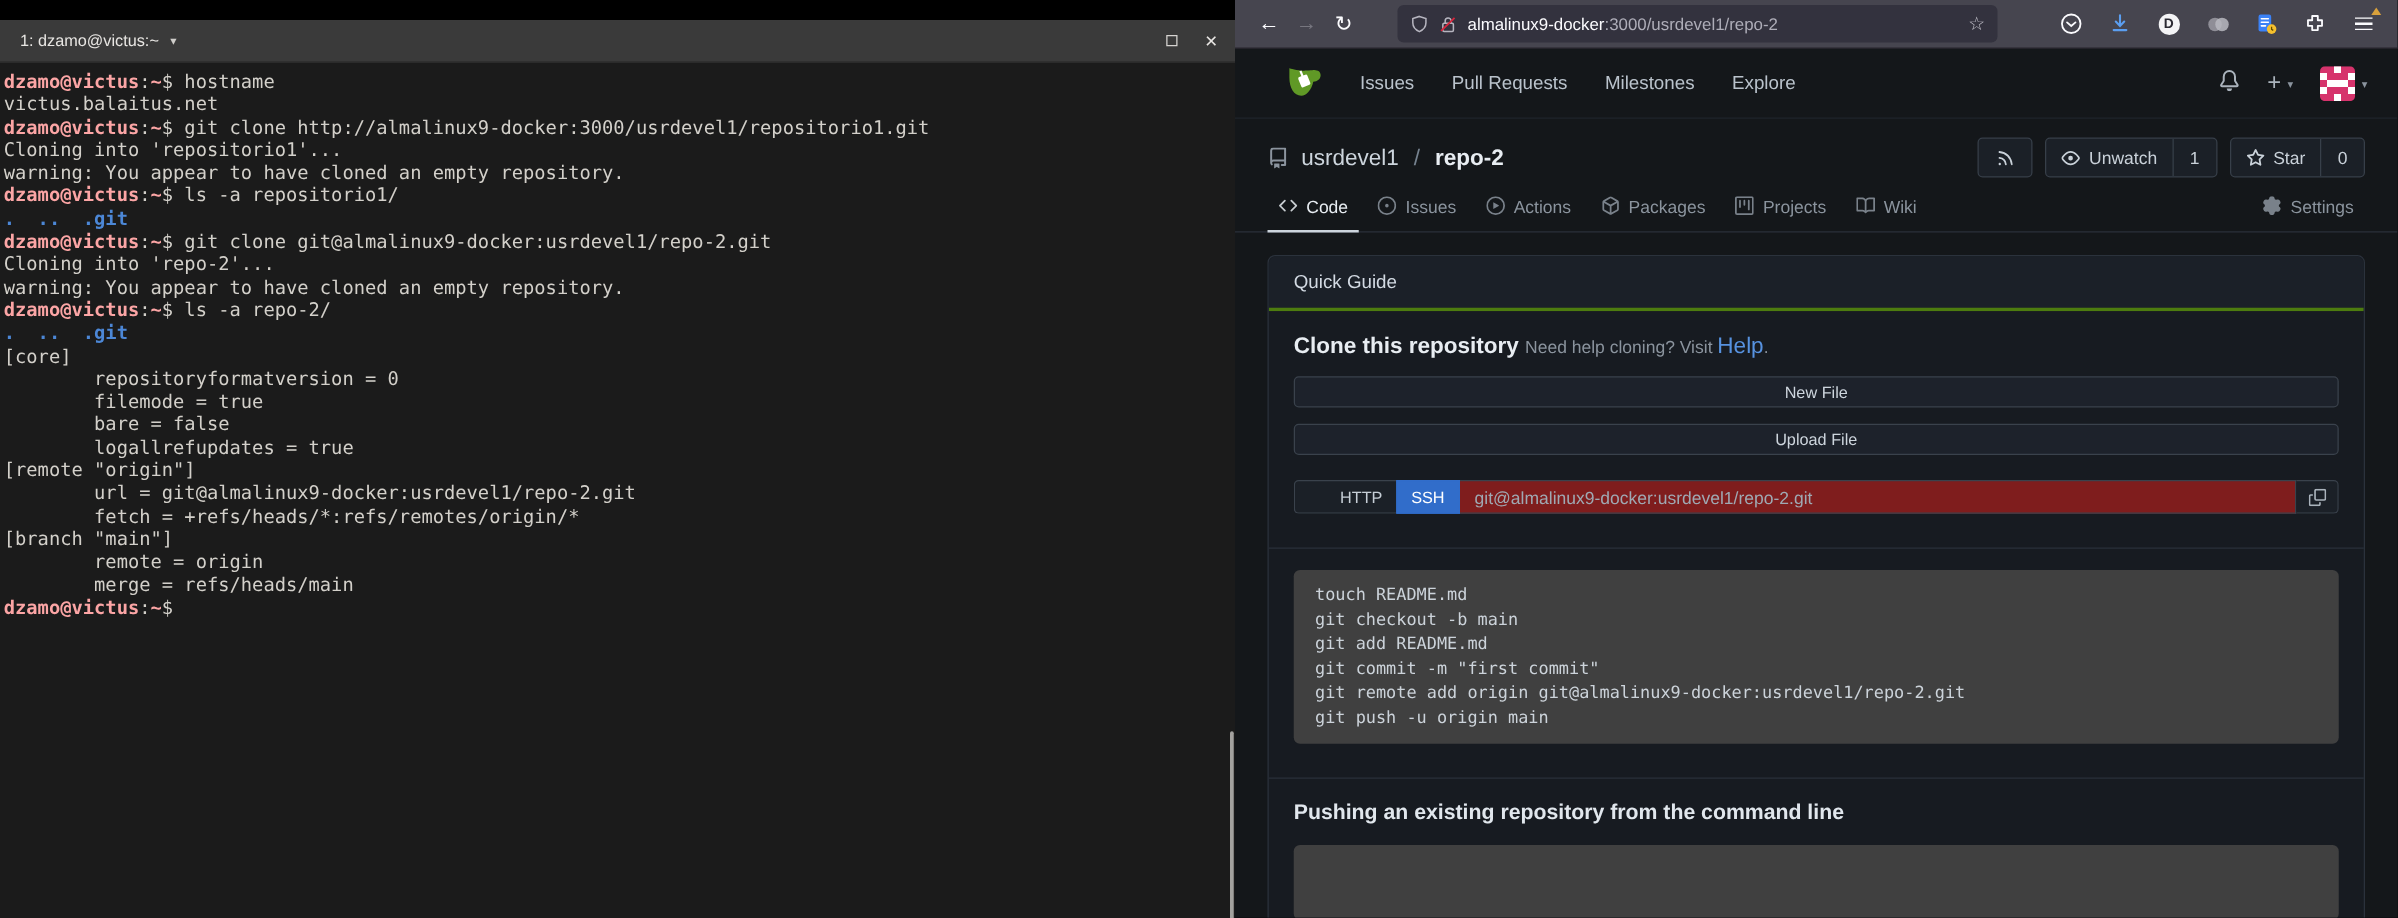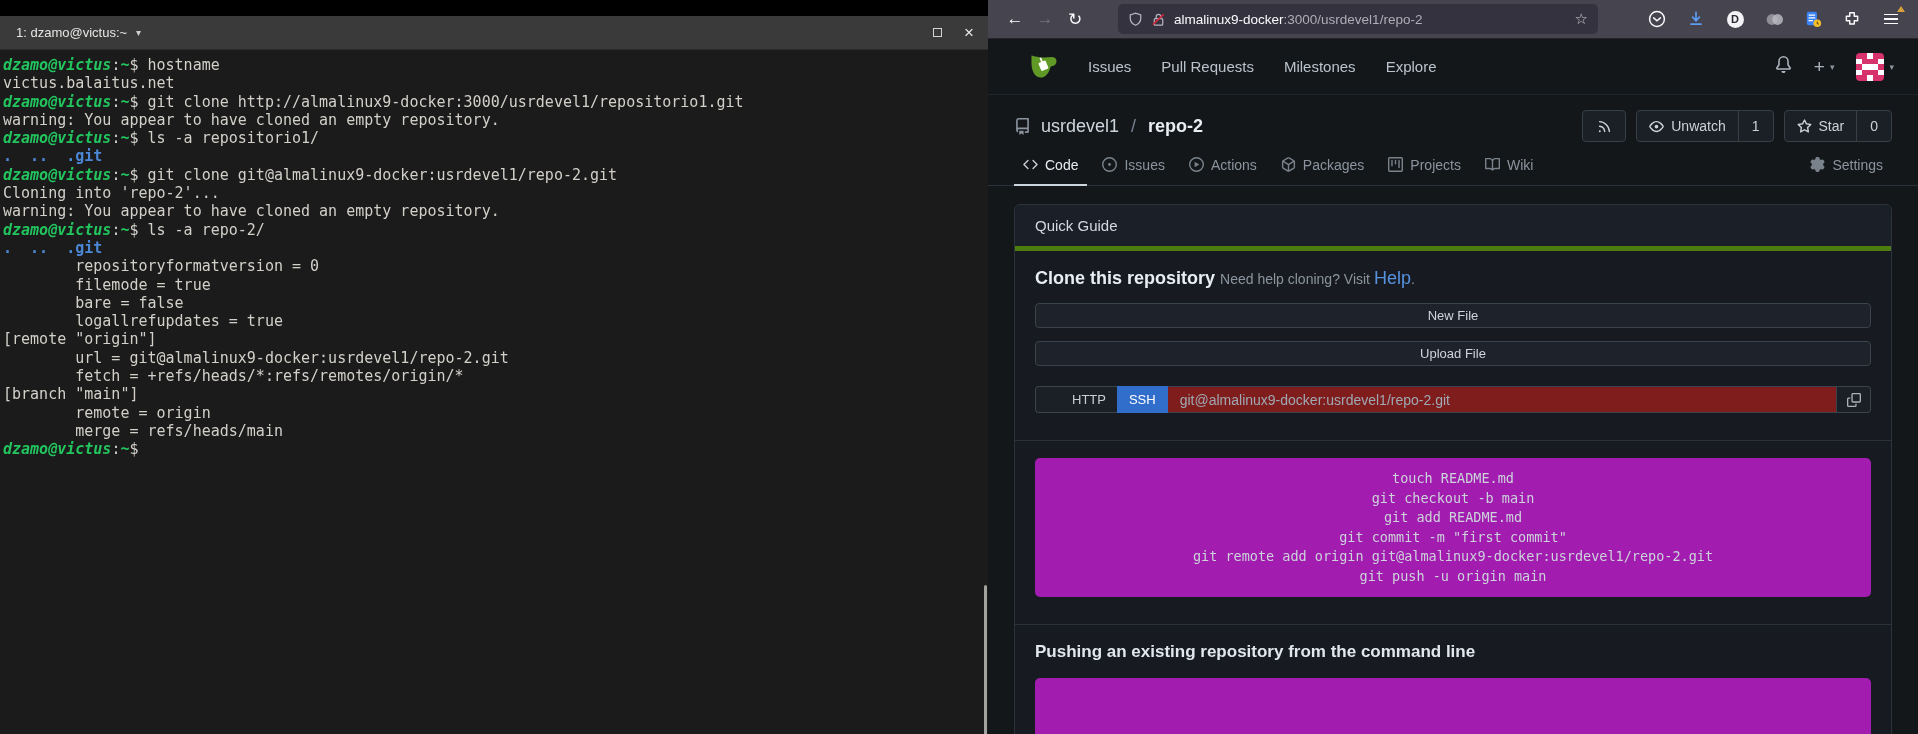--- a/index.html
+++ b/index.html
@@ -11,21 +11,21 @@
   .term-titlebar { height:34px; background:#3a3a3a; display:flex; align-items:center;
                    padding:0 14px 0 16px; color:#e8e6e3; font-size:13px; border-bottom:1px solid #2c2c2c; }
   .term-title { display:flex; align-items:center; gap:9px; }
   .term-caret { font-size:10px; color:#cfcdca; }
   .term-winbtns { margin-left:auto; display:flex; align-items:center; gap:22px; }
   .restore-glyph { width:9px; height:9px; border:1.5px solid #d6d4d1; display:inline-block; }
   .term-close { color:#e8e6e3; font-size:17px; line-height:1; }
   .term-body { position:relative; padding:6px 4px 0 3px; font-family:"DejaVu Sans Mono", monospace;
                font-size:15px; line-height:18.3px; color:#d3d0ca; }
   .tline { white-space:pre; }
-  .cg { color:#22c55e; font-weight:bold;font-style:italic; }
+  .cg { color:#fca5a5; font-weight:bold; }
   .cb { color:#4c87d6; font-weight:bold; }
   .term-scrollbar { position:absolute; right:1px; top:569px; width:3px; height:165px;
                     background:#a3a29f; border-radius:2px; }
 
   
   .browser { position:absolute; left:988px; top:0; width:930px; height:734px; background:#14171a; }
   .btoolbar { height:39px; background:#46454f; border-bottom:1px solid #26252c;
               display:flex; align-items:center; padding:0 16px 0 12px; }
   .navbtn { width:30px; height:28px; display:flex; align-items:center; justify-content:center;
             color:#fbfbfe; font-size:17px; border-radius:4px; }
@@ -72,21 +72,21 @@
 
   .tabstrip-wrap { border-bottom:1px solid #2a313a; margin-top:2px; }
   .tabstrip { display:flex; align-items:flex-end; gap:6px; }
   .gtab { display:flex; gap:7px; padding:10px 9px 11px; font-size:14px;
           color:#8b949e; border-bottom:2px solid transparent; margin-bottom:-1px; }
   .gtab svg { opacity:.85; }
   .gtab.active { color:#e8edf2; border-bottom-color:#ccd4dc; }
   .gtab.settings { margin-left:auto; }
 
   .qg-box { margin-top:18px; border:1px solid #2b323c; border-radius:6px; background:#171b21; }
-  .qg-header { background:#1b2028; border-bottom:5px solid #4d7c0f; padding:12px 20px;
+  .qg-header { background:#1b2028; border-bottom:3px solid #4d7c0f; padding:12px 20px;
                font-size:15px; color:#d3dae3; border-radius:6px 6px 0 0; }
   .qg-body { padding:16px 20px 40px; }
   .clone-heading { font-size:18px; line-height:22px; color:#e8edf2; }
   .clone-heading .bold { font-weight:bold; }
   .clone-heading .muted { font-size:14px; color:#8b949e; font-weight:normal; }
   .clone-heading a { color:#5792e0; text-decoration:none; }
   .wide-btn { margin-top:13px; height:25px; width:100%; background:#1d222b; border:1px solid #3a424c;
               border-radius:4px; color:#cdd5dd; font-size:13px; display:flex; align-items:center;
               justify-content:center; }
   .wide-btn:first-of-type { margin-top:2px; }
@@ -95,51 +95,53 @@
           border:1px solid #3a424c; color:#c6ced6; background:#1b2027; }
   .chip.http { border-radius:4px 0 0 4px; border-right:none;padding-left:36px; }
   .chip.ssh { background:#316dca; border-color:#316dca; color:#fff; }
   .clone-input { flex:1; background:#7f1d1d; border:1px solid #3a424c; border-left:none;
                  color:#9fa9b3; font-size:14px; padding:0 12px; outline:none;
                  font-family:"Liberation Sans", sans-serif; }
   .copy-btn { width:34px; border:1px solid #3a424c; border-left:none; border-radius:0 4px 4px 0;
               background:#1b2027; display:flex; align-items:center; justify-content:center; color:#aab3bc; }
   .divider { border-top:1px solid #2a313a; margin:27px -20px 0; }
   .sec-heading { margin-top:17px; font-size:17px; font-weight:bold; color:#e1e7ed; line-height:20px; }
-  .codeblock { margin-top:17px; background:#a21caf; border-radius:5px; padding:11px 30px;
+  .codeblock { margin-top:17px; background:#404040; border-radius:5px; padding:11px 17px;
                font-family:"DejaVu Sans Mono", monospace; font-size:13.5px; line-height:19.5px;
-               color:#ccd3da;text-align:center; }
+               color:#ccd3da; }
   .codeblock.stub { height:60px; margin-top:16px; }
 </style>
 </head>
 <body>
 
 <div class="terminal">
   <div class="term-titlebar">
     <div class="term-title">
       <span>1: dzamo@victus:~</span>
       <span class="term-caret">▾</span>
     </div>
     <div class="term-winbtns">
       <span class="restore-glyph"></span>
       <span class="term-close">×</span>
     </div>
   </div>
   <div class="term-body">
       <div class="tline"><span class="cg">dzamo@victus</span><span>:</span><span class="cg">~</span><span>$ hostname</span></div>
       <div class="tline"><span>victus.balaitus.net</span></div>
       <div class="tline"><span class="cg">dzamo@victus</span><span>:</span><span class="cg">~</span><span>$ git clone http://almalinux9-docker:3000/usrdevel1/repositorio1.git</span></div>
+      <div class="tline"><span>Cloning into 'repositorio1'...</span></div>
       <div class="tline"><span>warning: You appear to have cloned an empty repository.</span></div>
       <div class="tline"><span class="cg">dzamo@victus</span><span>:</span><span class="cg">~</span><span>$ ls -a repositorio1/</span></div>
       <div class="tline"><span class="cb">.</span><span>  </span><span class="cb">..</span><span>  </span><span class="cb">.git</span></div>
       <div class="tline"><span class="cg">dzamo@victus</span><span>:</span><span class="cg">~</span><span>$ git clone git@almalinux9-docker:usrdevel1/repo-2.git</span></div>
       <div class="tline"><span>Cloning into 'repo-2'...</span></div>
       <div class="tline"><span>warning: You appear to have cloned an empty repository.</span></div>
       <div class="tline"><span class="cg">dzamo@victus</span><span>:</span><span class="cg">~</span><span>$ ls -a repo-2/</span></div>
       <div class="tline"><span class="cb">.</span><span>  </span><span class="cb">..</span><span>  </span><span class="cb">.git</span></div>
+      <div class="tline"><span>[core]</span></div>
       <div class="tline"><span>        repositoryformatversion = 0</span></div>
       <div class="tline"><span>        filemode = true</span></div>
       <div class="tline"><span>        bare = false</span></div>
       <div class="tline"><span>        logallrefupdates = true</span></div>
       <div class="tline"><span>[remote "origin"]</span></div>
       <div class="tline"><span>        url = git@almalinux9-docker:usrdevel1/repo-2.git</span></div>
       <div class="tline"><span>        fetch = +refs/heads/*:refs/remotes/origin/*</span></div>
       <div class="tline"><span>[branch "main"]</span></div>
       <div class="tline"><span>        remote = origin</span></div>
       <div class="tline"><span>        merge = refs/heads/main</span></div>

